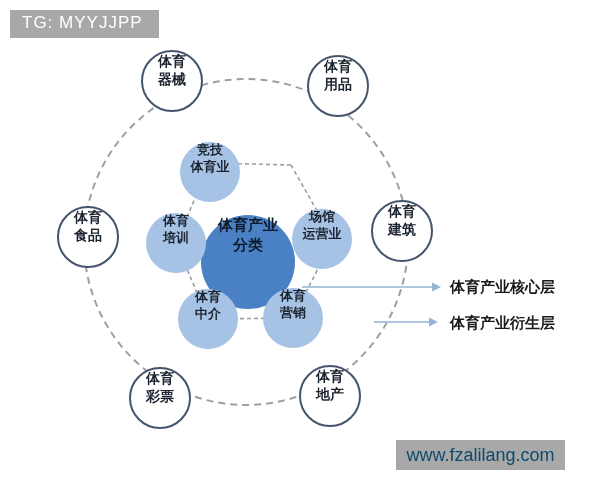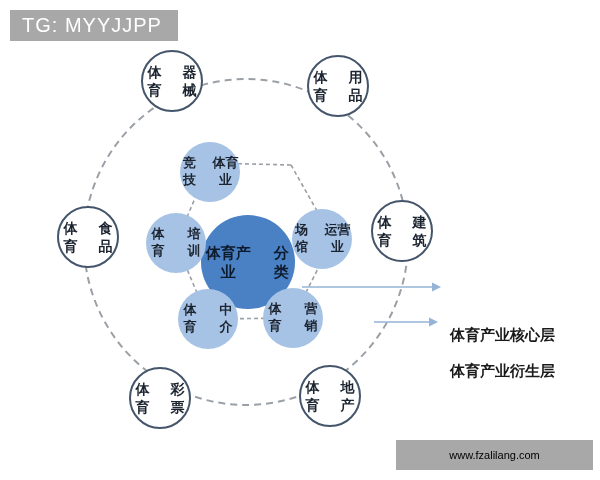--- a/index.html
+++ b/index.html
@@ -15,35 +15,35 @@
     background: #ffffff;
     overflow: hidden;
   }
   
   .badge {
     position: absolute;
     left: 10px;
     top: 10px;
     background: var(--badge-bg, #a8a8a8);
     color: #ffffff;
-    font-size: 20px;
+    font-size: 17px;
     letter-spacing: 1px;
     padding: 4px 16px 5px 12px;
     line-height: 1.1;
   }
   
   .watermark {
     position: absolute;
     left: 396px;
     top: 440px;
-    width: 197px;
+    width: 169px;
     height: 30px;
     background: var(--badge-bg, #a8a8a8);
-    color: #000000;
-    font-size: 11px;
+    color: #0c4a6e;
+    font-size: 18px;
     line-height: 30px;
     text-align: center;
   }
   
   .connector-layer {
     position: absolute;
     left: 0;
     top: 0;
     z-index: 0;
   }
@@ -65,27 +65,26 @@
   }
   .arrow-head {
     fill: var(--arrow, #95b3d7);
   }
   
   .node {
     position: absolute;
     z-index: 1;
     border-radius: 50%;
     display: flex;
-    flex-direction: row;
+    flex-direction: column;
     align-items: center;
-    justify-content: space-between;
+    justify-content: flex-start;
     text-align: center;
     font-weight: bold;
     line-height: 1.3;
-    gap: 12px;
   }
   .node span { display: block; }
   .node-center {
     width: 94px;
     height: 94px;
     left: 201px;
     top: 215px;
     background: var(--center-fill, #4a80c4);
     color: var(--center-text, #0e1b2c);
     font-size: 15px;
@@ -122,21 +121,20 @@
   .pos-food        { left: 57px;  top: 206px; }
   
   .legend-label {
     position: absolute;
     left: 450px;
     color: var(--legend-text, #1a1a1a);
     font-size: 15px;
     font-weight: bold;
     white-space: nowrap;
     z-index: 2;
-    margin-top: 48px;
   }
   .legend-core    { top: 278px; }
   .legend-derived { top: 314px; }
 </style>
 </head>
 <body>
 
 <div class="stage">
 
   <svg class="connector-layer" width="600" height="480" viewBox="0 0 600 480">

